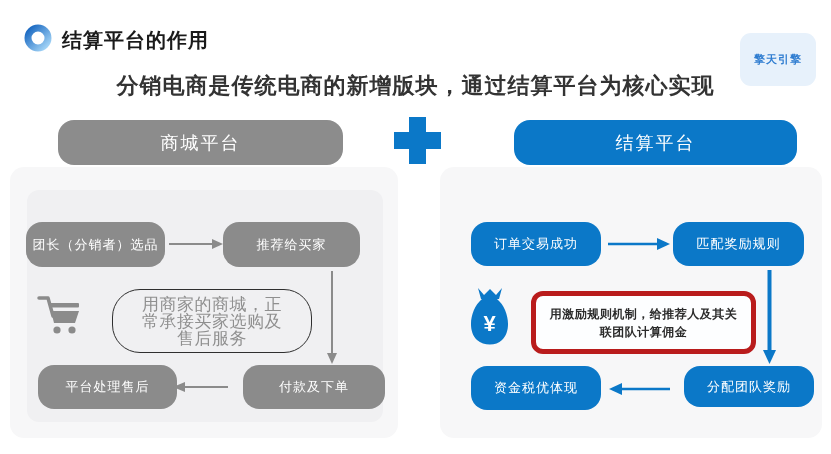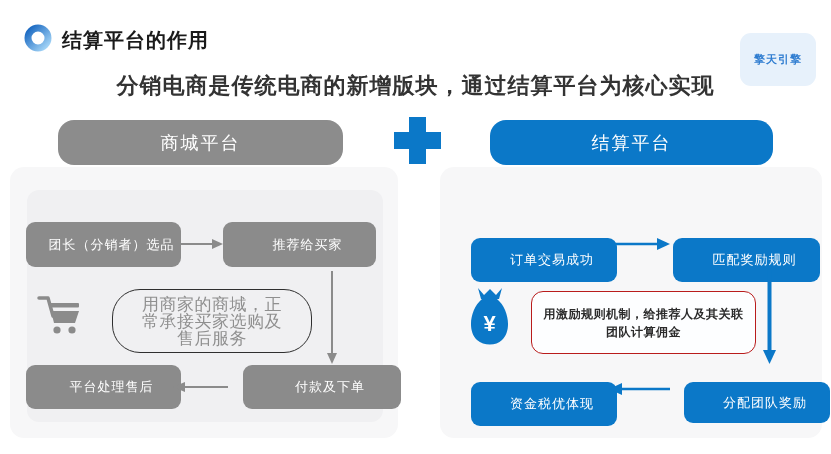--- a/index.html
+++ b/index.html
@@ -23,59 +23,59 @@
     position:absolute;left:0;top:71px;width:831px;text-align:center;
     font-size:22px;font-weight:700;color:#333;letter-spacing:1px;
   }
   
   .sec-header{
     position:absolute;top:120px;height:45px;border-radius:16px;
     color:#fff;font-size:18px;letter-spacing:2px;
     display:flex;align-items:center;justify-content:center;
   }
   .sec-header.gray{left:58px;width:285px;background:#8c8c8c;}
-  .sec-header.blue{left:490px;width:283px;background:#0b78c8;}
+  .sec-header.blue{left:514px;width:283px;background:#0b78c8;}
   
   .plus{position:absolute;left:394px;top:117px;width:47px;height:47px;}
   .plus::before{content:"";position:absolute;left:0;top:15px;width:47px;height:17px;background:#0b78c8;}
   .plus::after{content:"";position:absolute;left:15px;top:0;width:17px;height:47px;background:#0b78c8;}
   
   .panel{position:absolute;top:167px;height:271px;background:#f7f7f8;border-radius:14px;}
   .panel.left{left:10px;width:388px;}
   .panel.right{left:440px;width:382px;}
   .inner-card{position:absolute;left:27px;top:190px;width:356px;height:232px;background:#f0f0f2;border-radius:12px;}
   
   .fbox{
-    position:absolute;border-radius:9px;color:#fff;font-size:13px;letter-spacing:1px;
-    display:flex;align-items:center;justify-content:center;white-space:nowrap;padding-left:16px;
+    position:absolute;border-radius:16px;color:#fff;font-size:13px;letter-spacing:1px;
+    display:flex;align-items:center;justify-content:center;white-space:nowrap;
   }
   .fbox.gray{background:#8b8b8b;}
-  .fbox.blue{background:#0b78c8;margin-top:16px;}
+  .fbox.blue{background:#0b78c8;}
   .b-l1{left:26px;top:222px;width:139px;height:45px;}
   .b-l2{left:223px;top:222px;width:137px;height:45px;}
-  .b-l3{left:26px;top:365px;width:139px;height:44px;}
+  .b-l3{left:38px;top:365px;width:139px;height:44px;}
   .b-l4{left:243px;top:365px;width:142px;height:44px;}
   .b-r1{left:471px;top:222px;width:130px;height:44px;}
   .b-r2{left:673px;top:222px;width:131px;height:44px;}
   .b-r3{left:471px;top:366px;width:130px;height:44px;}
   .b-r4{left:684px;top:366px;width:130px;height:41px;}
   
   .note{
     position:absolute;display:flex;align-items:center;justify-content:center;
     text-align:center;box-sizing:border-box;
   }
   .note.outline{
     left:112px;top:289px;width:200px;height:64px;
     border:1.5px solid #2f2f2f;border-radius:28px;
     color:#8f8f8f;font-size:17px;font-weight:500;line-height:17px;
     padding:6px 25px;letter-spacing:.5px;
   }
   .note.lightblue{
     left:531px;top:291px;width:225px;height:63px;
-    background:#fdfeff;border:1px solid #b91c1c;border-radius:12px;
+    background:#fdfeff;border:5px solid #b91c1c;border-radius:12px;
     color:#2b2b2b;font-size:12px;font-weight:700;line-height:18px;
     padding:6px 9px;letter-spacing:.5px;
   }
   
   .abs{position:absolute;}
 </style>
 </head>
 <body>
 
 <svg class="logo" viewBox="0 0 28 28">

